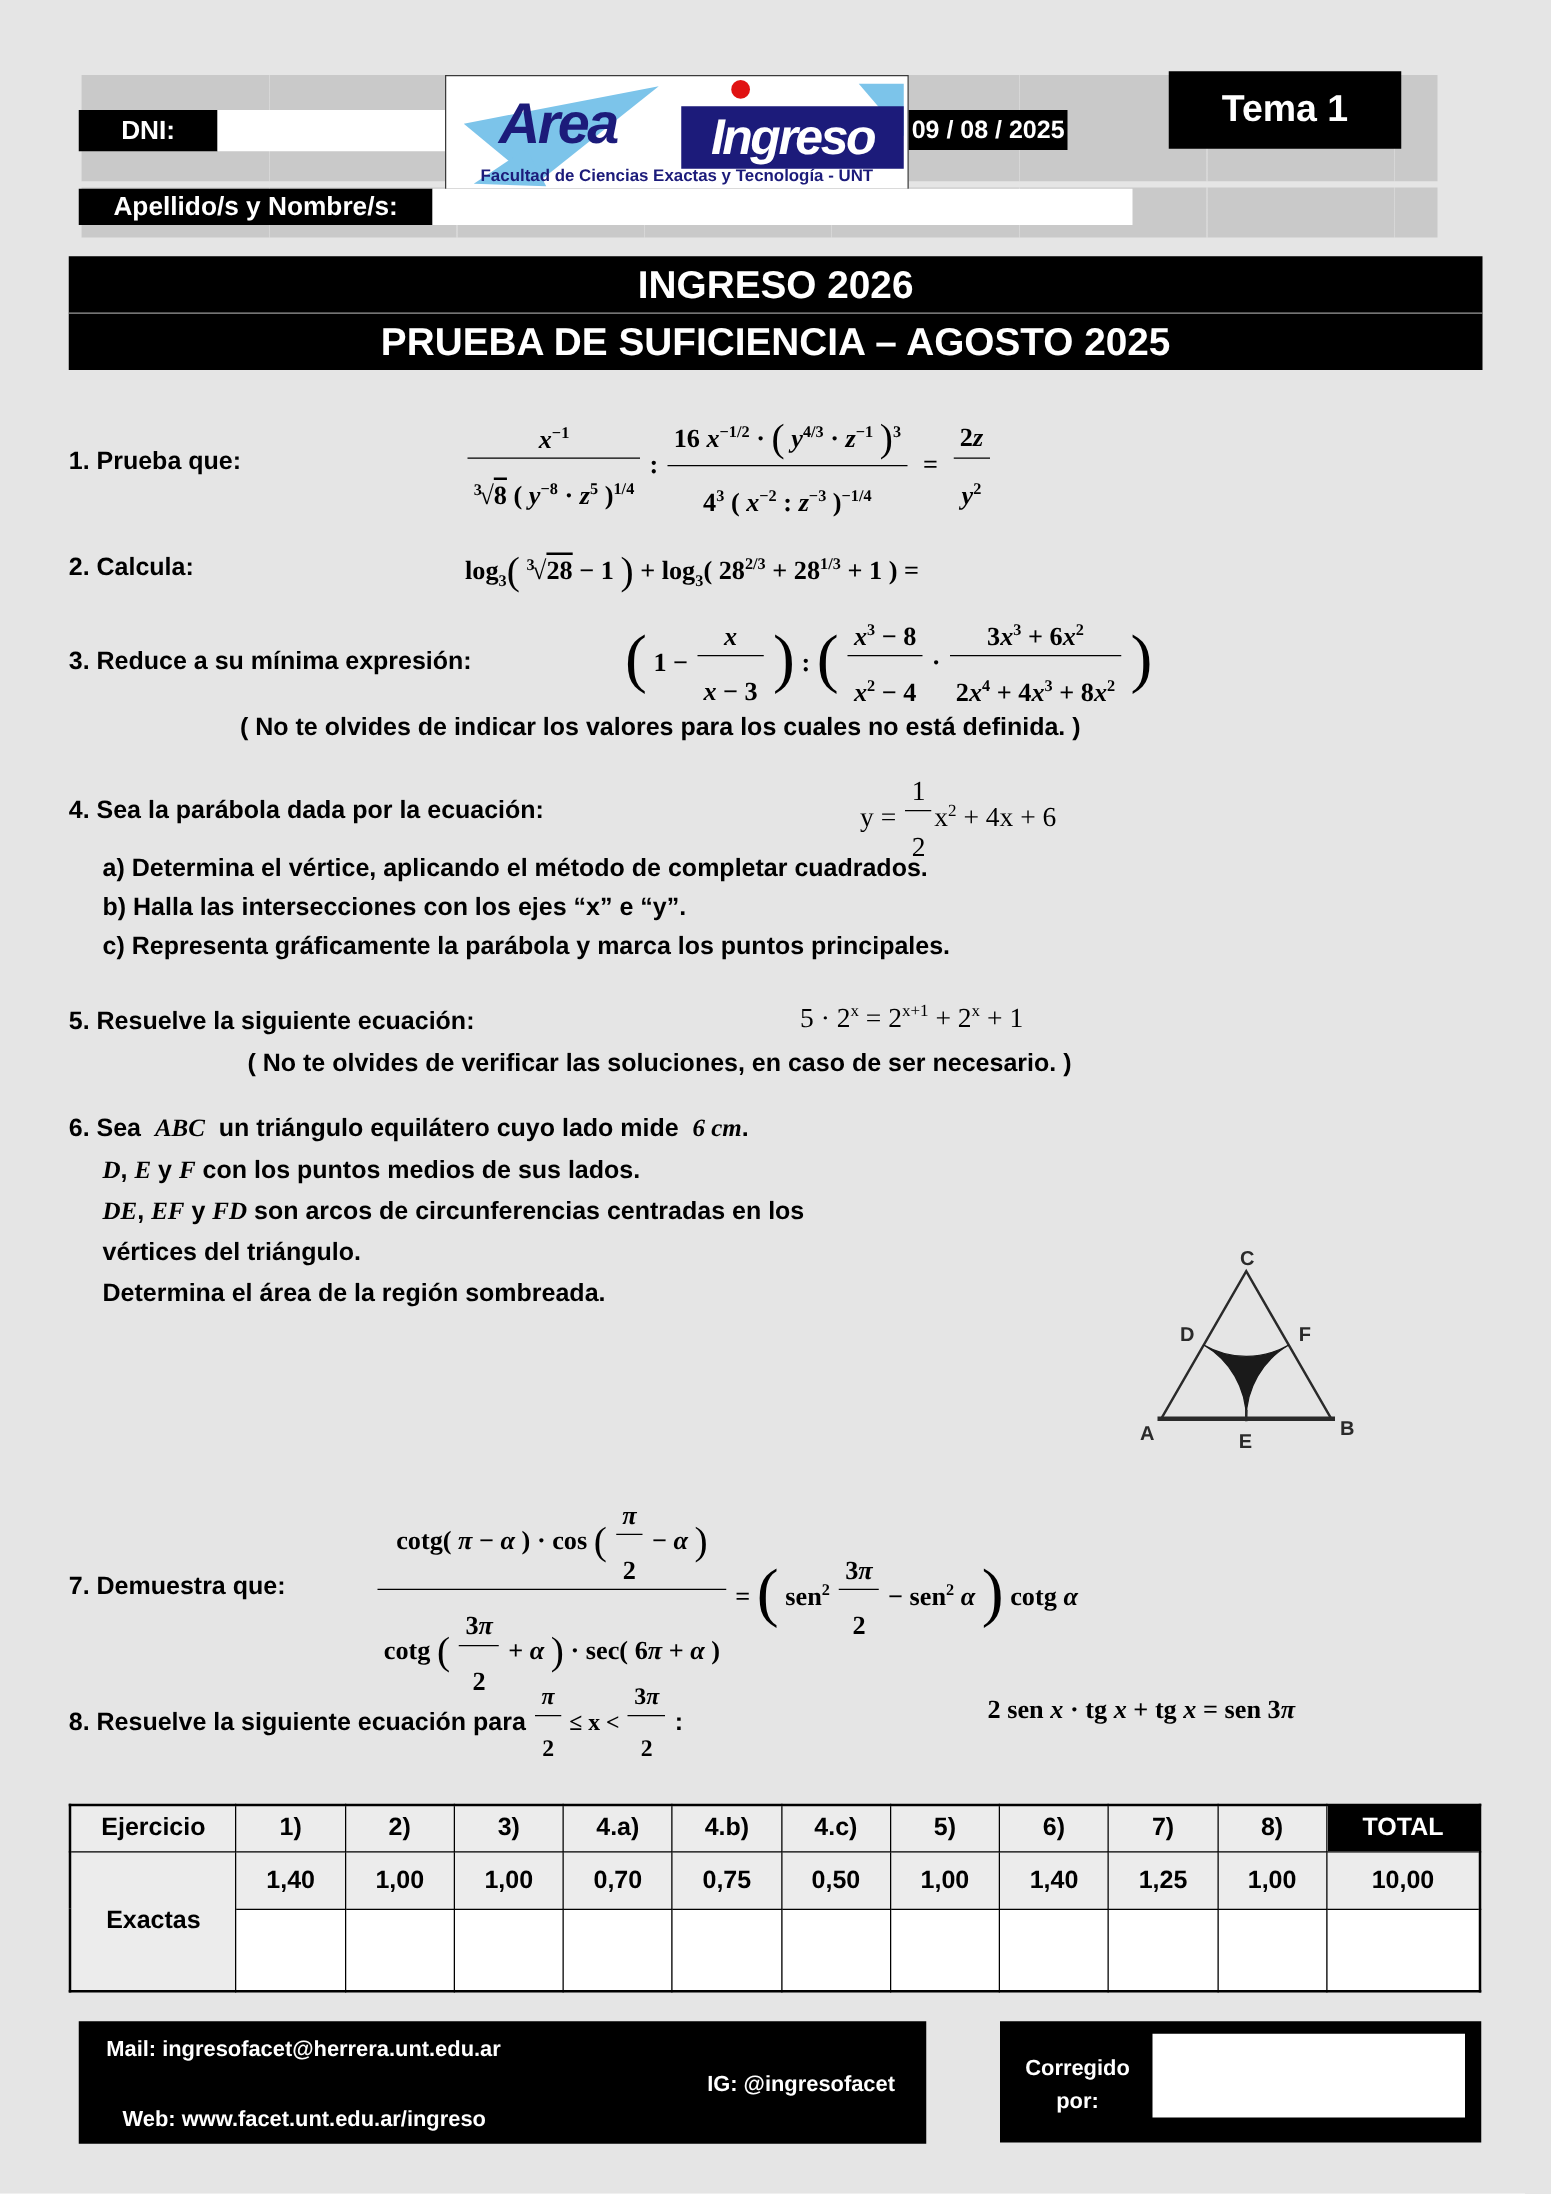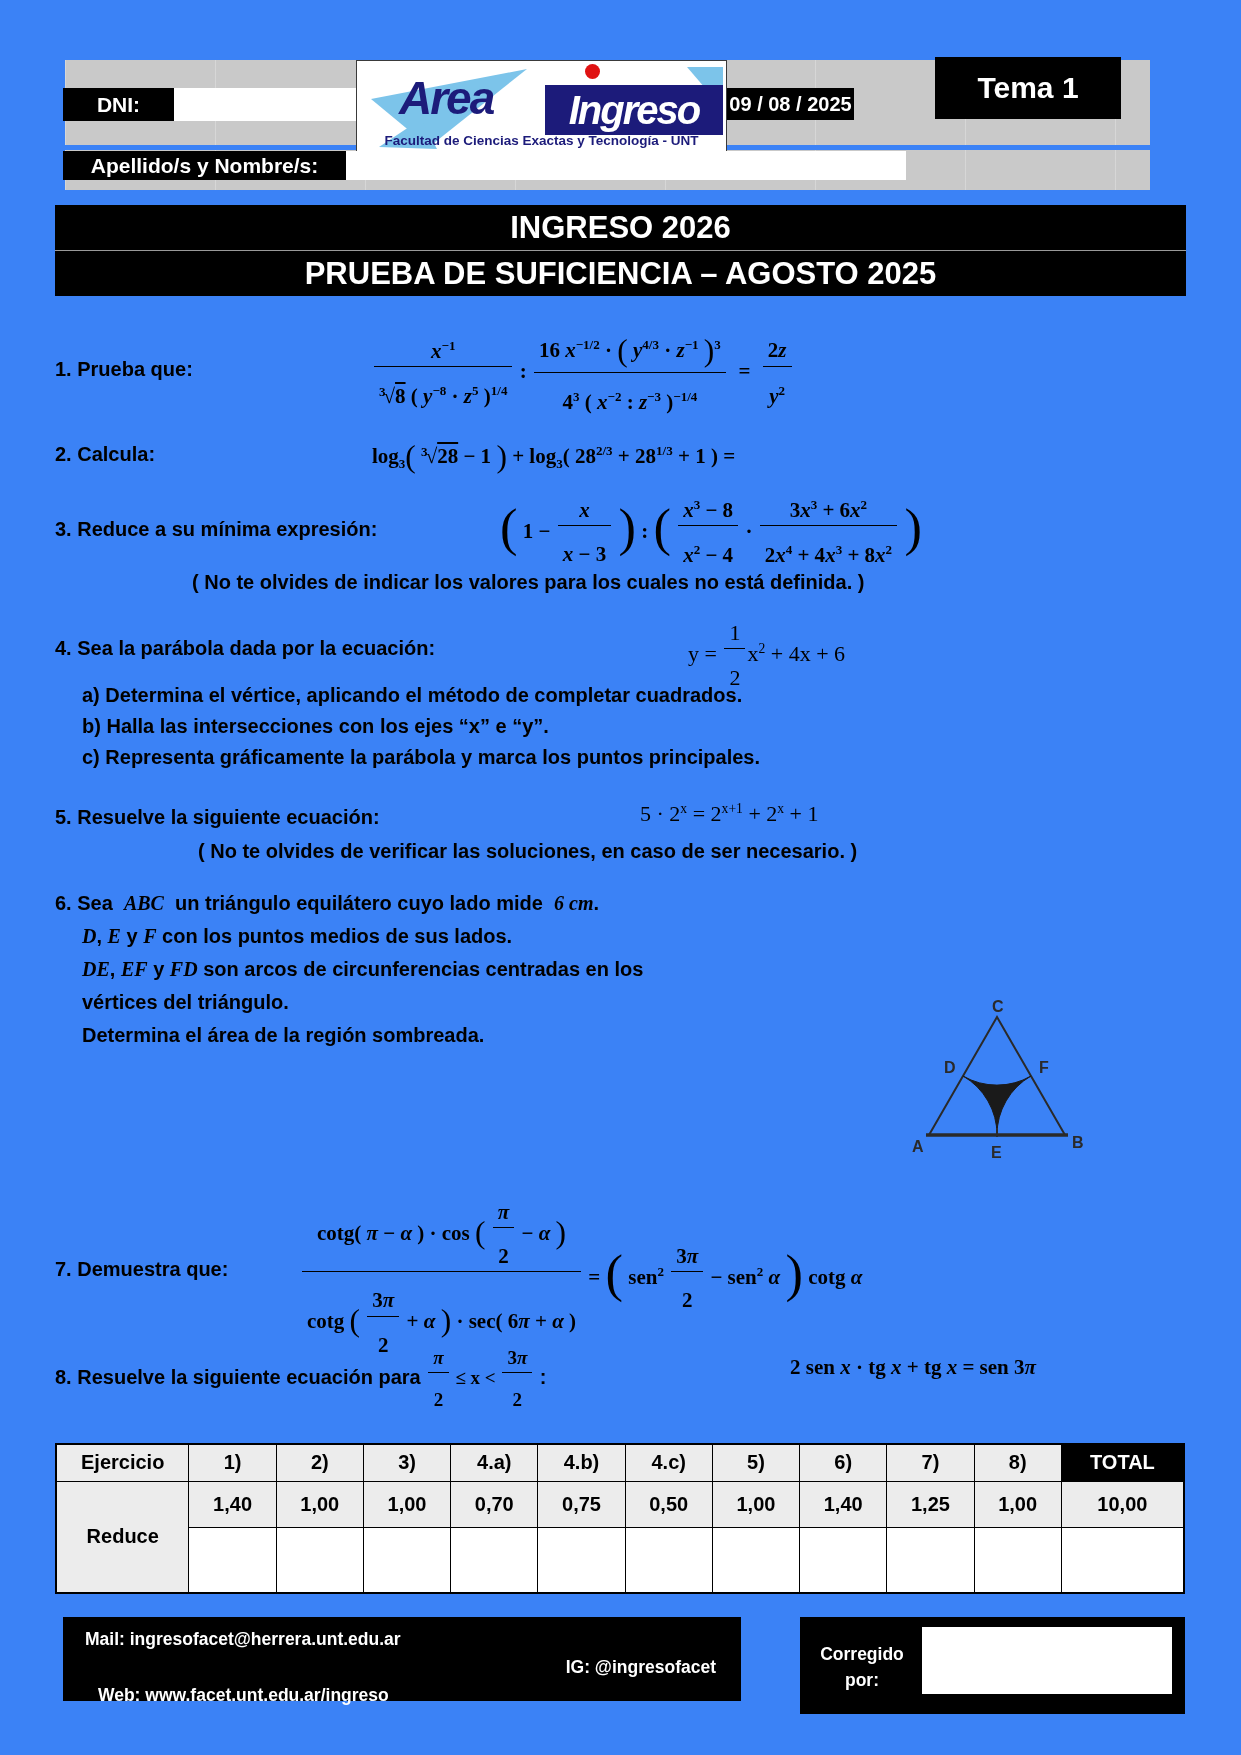--- a/index.html
+++ b/index.html
@@ -1,16 +1,16 @@
 <!DOCTYPE html>
 <html><head>
 <meta charset="utf-8">
 <style>
   html,body{margin:0;padding:0;background:#fff;}
-  .page{position:relative;width:1241px;height:1755px;background:#3b82f6;
+  .page{position:relative;width:1241px;height:1755px;background:#e5e5e5;
         font-family:"Liberation Sans",sans-serif;color:#000;overflow:hidden;}
   .abs{position:absolute;}
   
   .grayband{background:#c9c9c9;
     background-image:repeating-linear-gradient(90deg,rgba(255,255,255,.25) 0 1px,transparent 1px 150px);}
   .blackbox{background:#000;color:#fff;font-weight:bold;display:flex;align-items:center;justify-content:center;}
   .whitefield{background:#fff;}
   .logo{background:#fff;border:1px solid #3a3a3a;overflow:hidden;}
   .logo-area{position:absolute;left:42px;top:10px;font-size:46px;font-weight:bold;font-style:italic;
              color:#1c1b7a;letter-spacing:-2px;}
@@ -158,21 +158,21 @@
       <th class="cell-gray">4.a)</th>
       <th class="cell-gray">4.b)</th>
       <th class="cell-gray">4.c)</th>
       <th class="cell-gray">5)</th>
       <th class="cell-gray">6)</th>
       <th class="cell-gray">7)</th>
       <th class="cell-gray">8)</th>
       <th class="cell-total">TOTAL</th>
     </tr>
     <tr style="height:46px;">
-      <td class="cell-gray" rowspan="2">Reduce</td>
+      <td class="cell-gray" rowspan="2">Exactas</td>
       <td class="cell-gray">1,40</td>
       <td class="cell-gray">1,00</td>
       <td class="cell-gray">1,00</td>
       <td class="cell-gray">0,70</td>
       <td class="cell-gray">0,75</td>
       <td class="cell-gray">0,50</td>
       <td class="cell-gray">1,00</td>
       <td class="cell-gray">1,40</td>
       <td class="cell-gray">1,25</td>
       <td class="cell-gray">1,00</td>
@@ -187,21 +187,21 @@
       <td class="cell-white"></td>
       <td class="cell-white"></td>
       <td class="cell-white"></td>
       <td class="cell-white"></td>
       <td class="cell-white"></td>
       <td class="cell-white"></td>
     </tr>
   </tbody>
     </table>
 
-  <div class="abs fbox" style="left:63px;top:1617px;width:678px;height:84px;">
+  <div class="abs fbox" style="left:63px;top:1617px;width:678px;height:98px;">
     <div class="abs" style="left:22px;top:12px;">Mail: ingresofacet@herrera.unt.edu.ar</div>
     <div class="abs" style="right:25px;top:40px;">IG: @ingresofacet</div>
     <div class="abs" style="left:35px;top:68px;">Web: www.facet.unt.edu.ar/ingreso</div>
   </div>
   <div class="abs fbox" style="left:800px;top:1617px;width:385px;height:97px;">
     <div class="abs" style="left:8px;top:24px;width:108px;text-align:center;line-height:1.5;">Corregido por:</div>
     <div class="abs whitefield" style="left:122px;top:10px;width:250px;height:67px;"></div>
   </div>
 
 </div>

